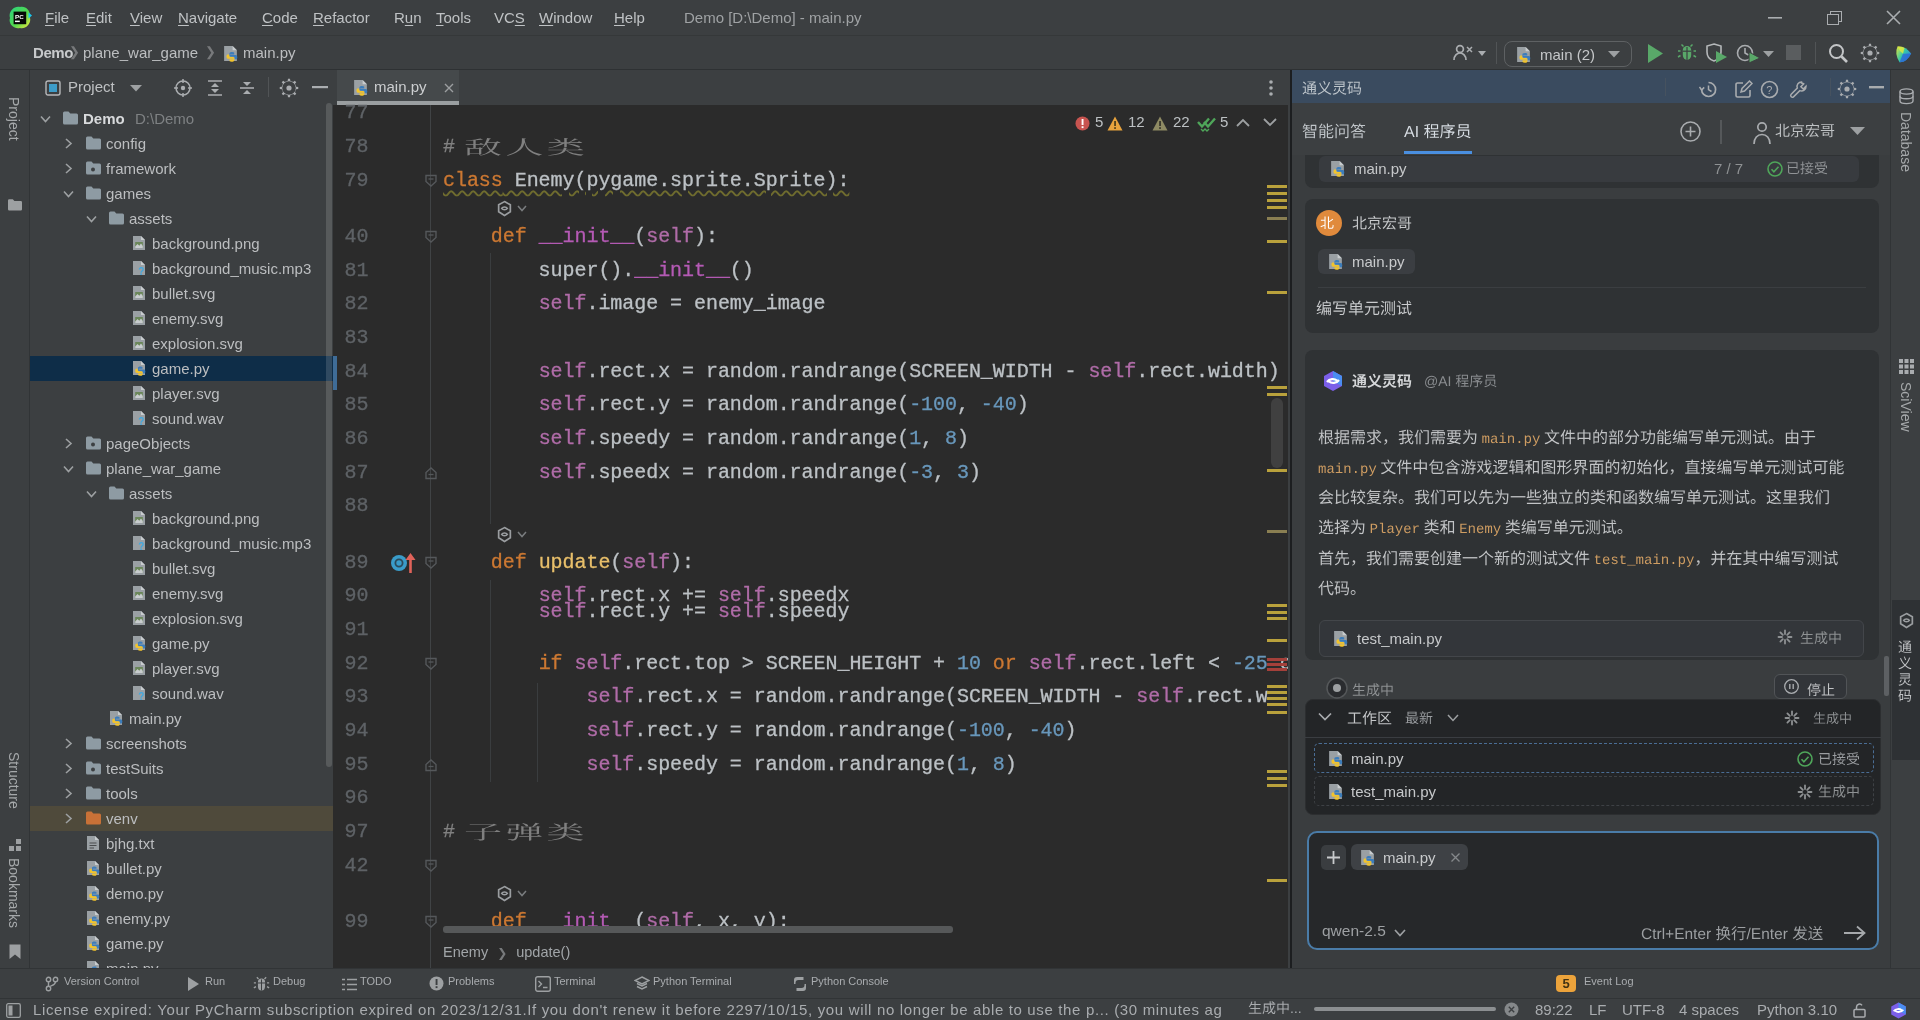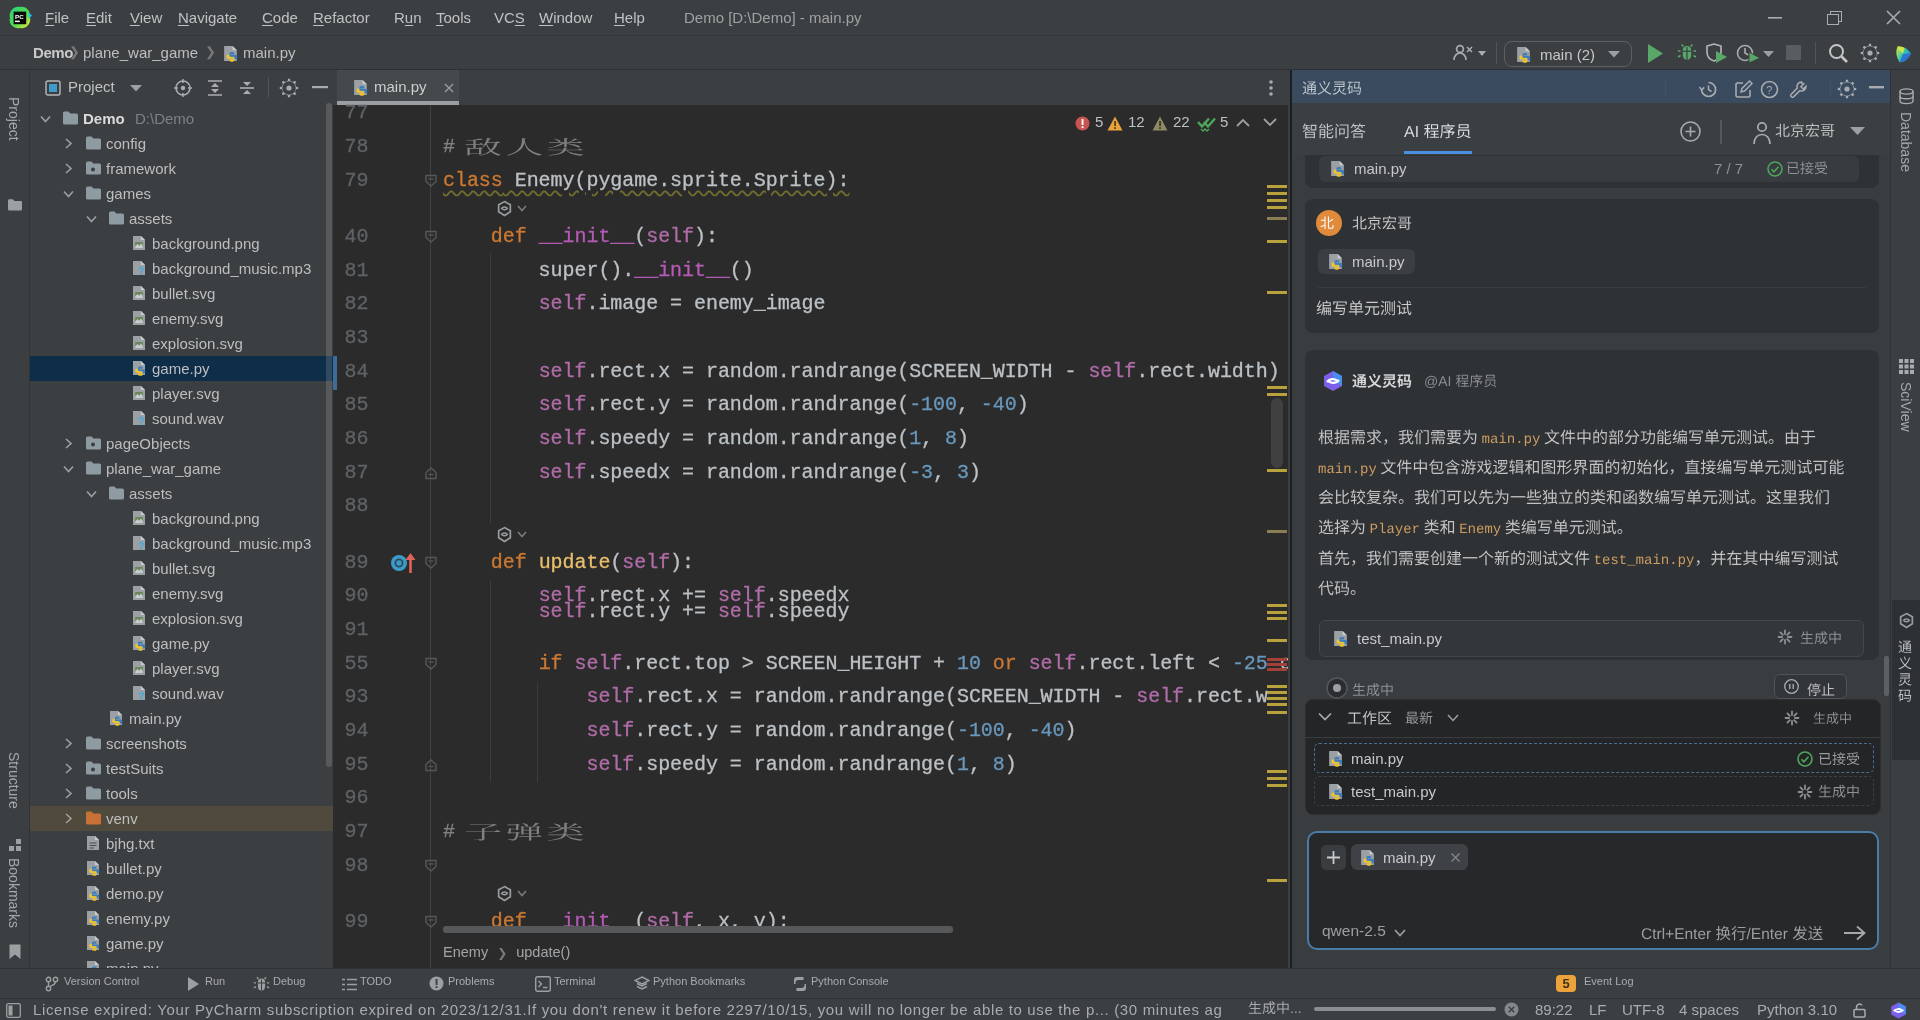--- a/index.html
+++ b/index.html
@@ -588,40 +588,40 @@
 <div class="ln mono" style="top:475.6px">89</div>
 <div class="code mono" style="top:475.6px">    <span class="kw">def</span> <span class="fn">update</span>(<span class="slf">self</span>):</div>
 <svg class="abs" style="left:91px;top:485.6px" width="14" height="14" viewBox="0 0 14 14">
         <path d="M2 1.5 h10 v6 l-5 4.5 -5-4.5 z" fill="none" stroke="#55585b" stroke-width="1.4"></path>
         <path d="M4.5 5 h5" stroke="#55585b" stroke-width="1.3"></path>
       </svg>
 <div class="ln mono" style="top:509.3px">90</div>
 <div class="code mono" style="top:509.3px">        <span class="slf">self</span>.rect.x += <span class="slf">self</span>.speedx</div>
 <div class="ln mono" style="top:542.9px">91</div>
 <div class="code mono" style="top:525px">        <span class="slf">self</span>.rect.y += <span class="slf">self</span>.speedy</div>
-<div class="ln mono" style="top:576.6px">55</div>
+<div class="ln mono" style="top:576.6px">92</div>
 <div class="code mono" style="top:576.6px">        <span class="kw">if</span> <span class="slf">self</span>.rect.top &gt; SCREEN_HEIGHT + <span class="num">10</span> <span class="kw">or</span> <span class="slf">self</span>.rect.left &lt; <span class="num">-25</span> o</div>
 <svg class="abs" style="left:91px;top:586.6px" width="14" height="14" viewBox="0 0 14 14">
         <path d="M2 1.5 h10 v6 l-5 4.5 -5-4.5 z" fill="none" stroke="#55585b" stroke-width="1.4"></path>
         <path d="M4.5 5 h5" stroke="#55585b" stroke-width="1.3"></path>
       </svg>
 <div class="ln mono" style="top:610.2px">93</div>
 <div class="code mono" style="top:610.2px">            <span class="slf">self</span>.rect.x = random.randrange(SCREEN_WIDTH - <span class="slf">self</span>.rect.w</div>
 <div class="ln mono" style="top:643.9px">94</div>
 <div class="code mono" style="top:643.9px">            <span class="slf">self</span>.rect.y = random.randrange(<span class="num">-100</span>, <span class="num">-40</span>)</div>
 <div class="ln mono" style="top:677.5px">95</div>
 <div class="code mono" style="top:677.5px">            <span class="slf">self</span>.speedy = random.randrange(<span class="num">1</span>, <span class="num">8</span>)</div>
 <svg class="abs" style="left:91px;top:687.5px" width="14" height="14" viewBox="0 0 14 14">
         <path d="M2 12.5 h10 v-6 l-5-4.5 -5 4.5 z" fill="none" stroke="#55585b" stroke-width="1.4"></path>
         <path d="M4.5 8.5 h5" stroke="#55585b" stroke-width="1.3"></path>
       </svg>
 <div class="ln mono" style="top:711.2px">96</div>
 <div class="ln mono" style="top:744.8px">97</div>
 <div class="code mono" style="top:744.8px"><span class="cmt">#</span></div>
-<div class="ln mono" style="top:778.5px">98</div>
+<div class="ln mono" style="top:778.5px">42</div>
 <svg class="abs" style="left:91px;top:788.5px" width="14" height="14" viewBox="0 0 14 14">
         <path d="M2 1.5 h10 v6 l-5 4.5 -5-4.5 z" fill="none" stroke="#55585b" stroke-width="1.4"></path>
         <path d="M4.5 5 h5" stroke="#55585b" stroke-width="1.3"></path>
       </svg>
 <div class="ln mono" style="top:834.9px">99</div>
 <div class="code mono" style="top:834.9px">    <span class="kw">def</span> <span class="mag">__init__</span>(<span class="slf">self</span>, x, y):</div>
 <svg class="abs" style="left:91px;top:844.9px" width="14" height="14" viewBox="0 0 14 14">
         <path d="M2 1.5 h10 v6 l-5 4.5 -5-4.5 z" fill="none" stroke="#55585b" stroke-width="1.4"></path>
         <path d="M4.5 5 h5" stroke="#55585b" stroke-width="1.3"></path>
       </svg>
@@ -905,21 +905,21 @@
       </svg>
 <span class="bitem" style="left:448px">Problems</span>
 <svg class="abs" style="left:535px;top:7px" width="16" height="16" viewBox="0 0 16 16">
         <rect x="0.7" y="0.7" width="14.6" height="14.6" rx="2" fill="none" stroke="#9da0a2" stroke-width="1.4"></rect>
         <path d="M3.5 5 l3 3-3 3 M8 11.5 h4.5" stroke="#9da0a2" stroke-width="1.4" fill="none"></path>
       </svg>
 <span class="bitem" style="left:554px">Terminal</span>
 <svg class="abs" style="left:634px;top:7px" width="16" height="16" viewBox="0 0 16 16">
         <path d="M8 1 L15 4.5 L8 8 L1 4.5 Z M3 7.5 L8 10 L13 7.5 M3 10.5 L8 13 L13 10.5" fill="none" stroke="#9da0a2" stroke-width="1.4"></path>
       </svg>
-<span class="bitem" style="left:653px">Python Bookmarks</span>
+<span class="bitem" style="left:653px">Python Terminal</span>
 <svg class="abs" style="left:792px;top:7px" width="16" height="16" viewBox="0 0 16 16">
         <path d="M5.5 1 h5 v3 h-5 a3 3 0 0 0-3 3 v1 h-1.5 v-4 a3 3 0 0 1 3-3 z" fill="#9da0a2" transform="translate(1,0)"></path>
         <path d="M10.5 15 h-5 v-3 h5 a3 3 0 0 0 3-3 v-1 h1.5 v4 a3 3 0 0 1-3 3 z" fill="#9da0a2" transform="translate(-1,0)"></path>
       </svg>
 <span class="bitem" style="left:811px">Python Console</span>
 <div class="abs" style="left:1556px;top:6px;width:20px;height:17px;background:#eca33b;border-radius:4px;color:#403113;font-size:13px;font-weight:bold;text-align:center;line-height:17px">5</div>
 <span class="bitem" style="left:1584px">Event Log</span>
     </div>
 <div id="statusbar">
       <svg class="abs" style="left:6px;top:4px" width="15" height="15" viewBox="0 0 15 15">

